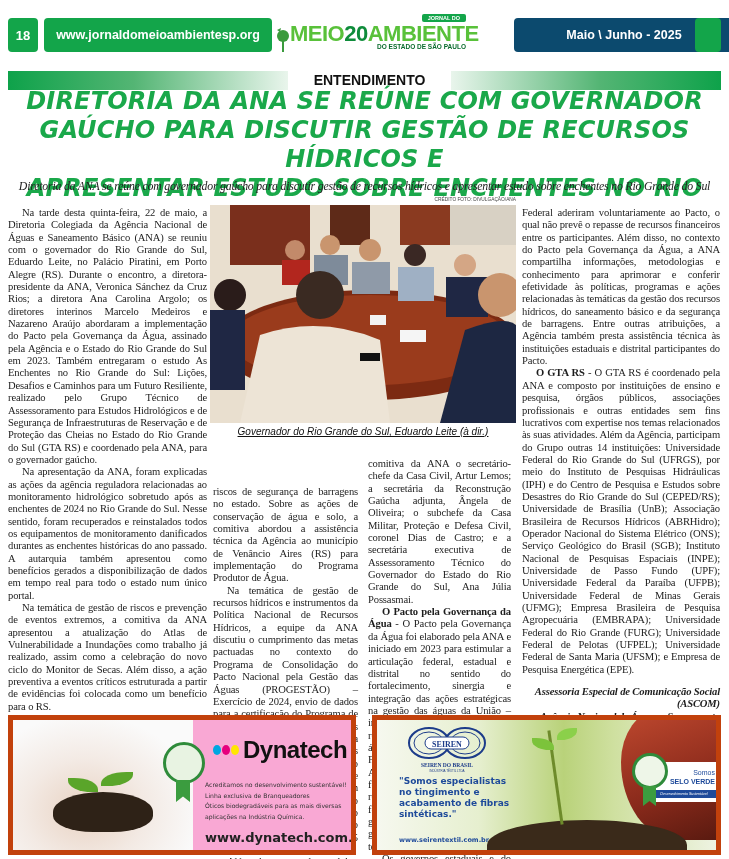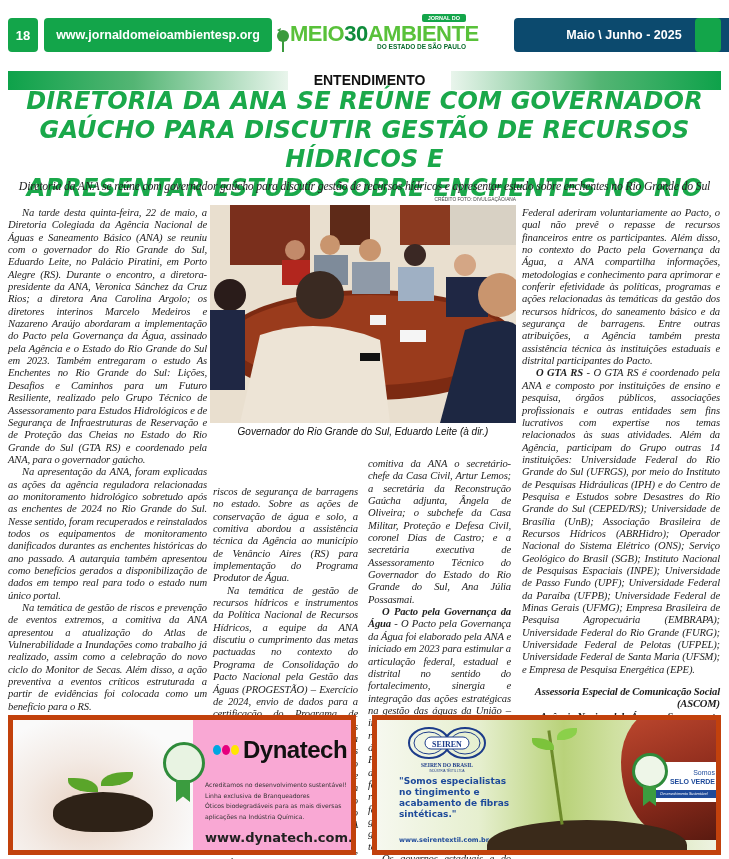--- a/index.html
+++ b/index.html
@@ -29,33 +29,33 @@
   .band .t { position: absolute; left: 280px; width: 163px; top: 0; height: 19px; text-align: center; font-family: "Liberation Sans", sans-serif; font-weight: bold; font-size: 14px; line-height: 19px; color: #111; }
 
   
   .headline { position: absolute; top: 86px; left: 0; width: 729px; text-align: center; color: #1aa84a;
     font-family: "DejaVu Sans", sans-serif; font-weight: bold; font-style: italic; font-size: 25px; line-height: 29px; letter-spacing: 0.2px; transform: scaleX(0.96); }
   .subhead { position: absolute; top: 179px; left: 0; width: 729px; text-align: center; font-style: italic; font-size: 11.8px; color: #222; letter-spacing: -0.2px; }
   .credit { position: absolute; top: 197px; left: 420px; width: 96px; text-align: right; font-family: "Liberation Sans", sans-serif; font-size: 4.8px; color: #444; }
 
   
   .col { position: absolute; font-size: 10.6px; line-height: 12.35px; text-align: justify; hyphens: auto; color: #1d1d1d; letter-spacing: -0.15px; }
-  .col p { text-indent: 14px; font-style: italic; }
+  .col p { text-indent: 14px; }
   .col p.ni { text-indent: 0; }
   .c1 { left: 8px; top: 207px; width: 199px; }
   .c2 { left: 213px; top: 458px; width: 145px; margin-top: 28px; }
   .c3 { left: 368px; top: 458px; width: 143px; }
   .c4 { left: 522px; top: 207px; width: 198px; }
   .col b { font-weight: bold; }
   .sig { text-align: right; font-style: italic; font-weight: bold; font-size: 10.6px; line-height: 12.3px; margin-top: 10px; text-indent: 0; }
 
   
   .photo { position: absolute; left: 210px; top: 205px; width: 306px; height: 218px; overflow: hidden; background: #6a3b26; }
   .photo svg { display: block; }
-  .caption { position: absolute; left: 210px; top: 425px; width: 306px; text-align: center; font-family: "Liberation Sans", sans-serif; font-style: italic; font-size: 10px; line-height: 13px; color: #111; }
+  .caption { position: absolute; left: 210px; top: 425px; width: 306px; text-align: center; font-family: "Liberation Sans", sans-serif; font-style: italic; font-size: 10px; line-height: 13px; color: #111; text-decoration: underline; }
 
   
   .ad { position: absolute; top: 715px; height: 140px; border: 5px solid #c2410c; overflow: hidden; background: #f9a8d4; }
   .ad1 { left: 8px; width: 348px; }
   .ad2 { left: 372px; width: 349px; }
   .ad1 .pic { position: absolute; left: 0; top: 0; width: 180px; height: 140px; background: radial-gradient(ellipse at 40% 65%, #e8d2c2 0%, #f3eae4 40%, #fafafa 75%); }
   .soil { position: absolute; left: 40px; top: 72px; width: 100px; height: 40px; border-radius: 50% 50% 40% 40%; background: #2e2217; }
   .leaf { position: absolute; background: #5aa52a; border-radius: 0 80% 0 80%; }
   .seal { position: absolute; left: 150px; top: 22px; width: 42px; height: 42px; border-radius: 50%; background: #e8f3e2; border: 3px solid #2f8b3a; }
   .ribbon { position: absolute; left: 163px; top: 60px; width: 14px; height: 22px; background: #3b9c3f; clip-path: polygon(0 0,100% 0,100% 100%,50% 75%,0 100%); }
@@ -86,21 +86,21 @@
 <div class="hdr">
   <div class="pg-num">18</div>
   <div class="site">www.jornaldomeioambientesp.org</div>
   <div class="logo">
     <svg class="tree" viewBox="0 0 14 26">
         <circle cx="7" cy="8" r="6" fill="#3a9a3c"></circle>
         <rect x="6" y="12" width="2" height="12" fill="#3a9a3c"></rect>
         <path d="M1 2 L5 0 L4 4 Z" fill="#3a9a3c"></path>
       </svg>
     <span class="jd">JORNAL DO</span>
-    <span class="main"><span>MEIO</span><span class="twenty">30</span><span>AMBIENTE</span></span>
+    <span class="main"><span>MEIO</span><span class="twenty">20</span><span>AMBIENTE</span></span>
     <span class="sub">DO ESTADO DE SÃO PAULO</span>
   </div>
   <div class="date">Maio \ Junho - 2025</div>
   <div class="corner"></div>
 </div>
 
 <div class="band">
   <div class="l"></div>
   <div class="t">ENTENDIMENTO</div>
   <div class="r"></div>

